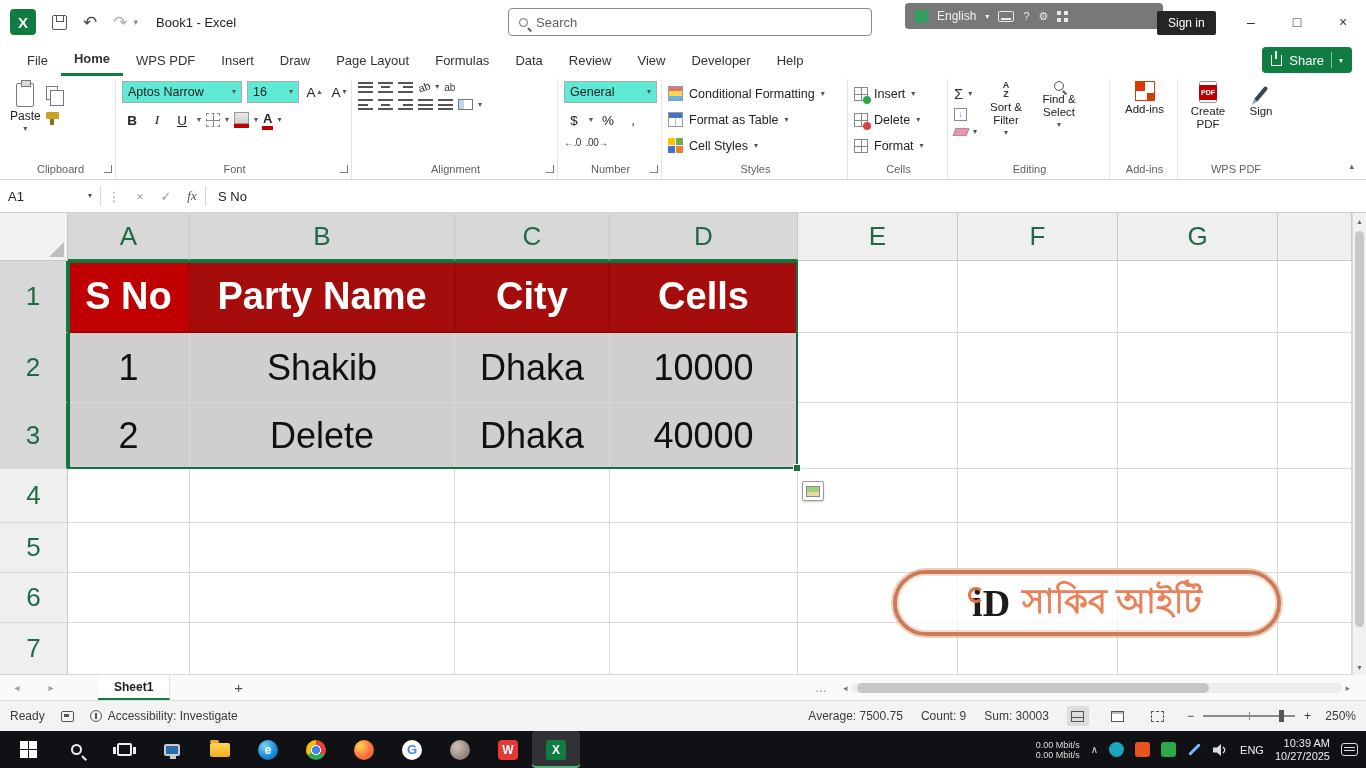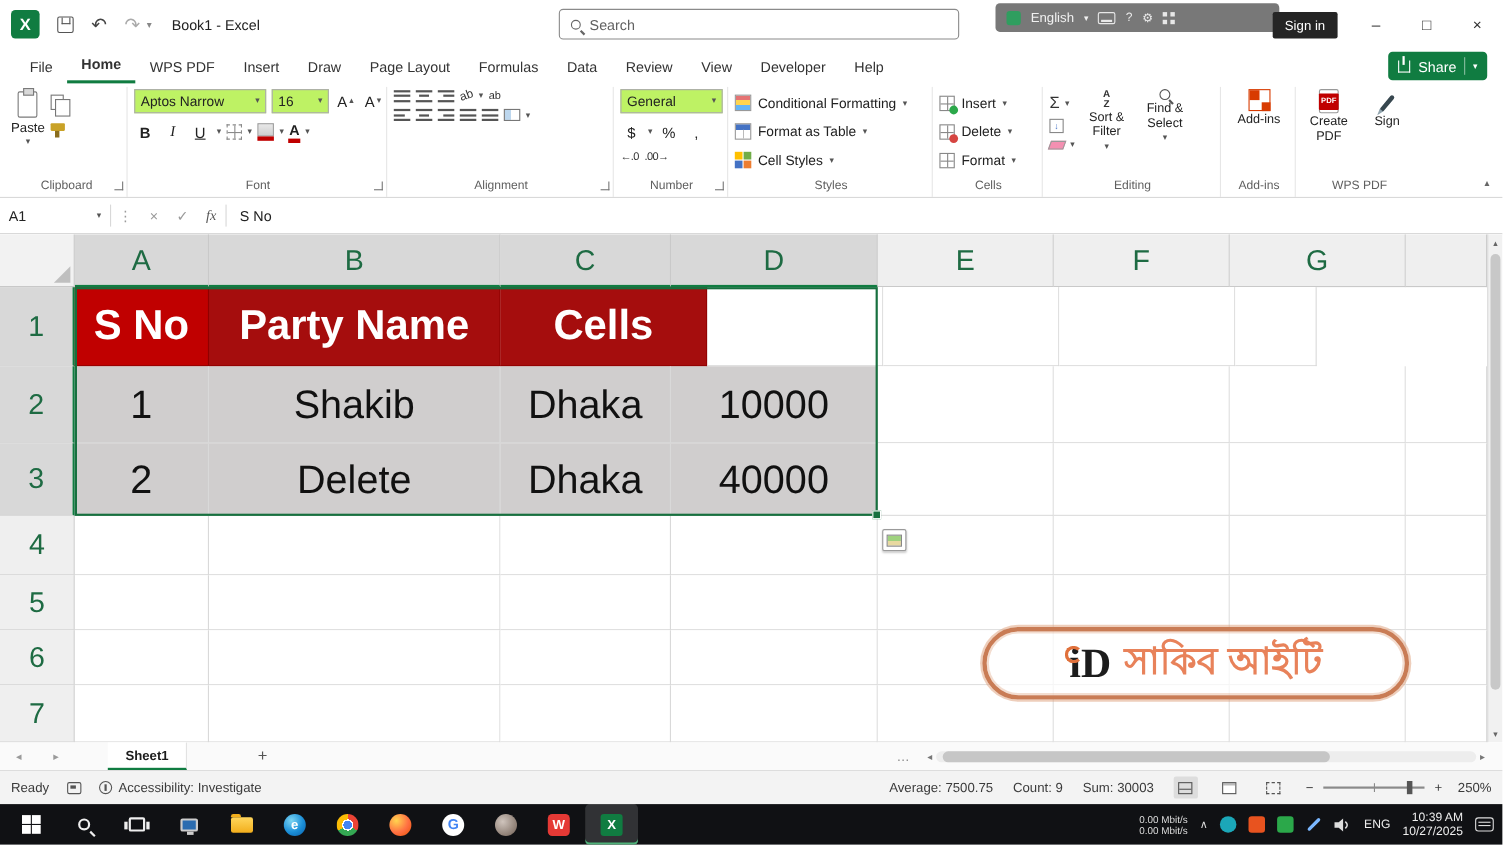--- a/index.html
+++ b/index.html
@@ -55,21 +55,21 @@
   .bigbtn{display:flex;flex-direction:column;align-items:center;gap:2px;font-size:12px;color:#222;padding-top:2px;}
   .clipboard-ic{width:18px;height:24px;border:1.6px solid #7a7a7a;border-radius:2px;background:#fff;position:relative;}
   .clipboard-ic::before{content:"";position:absolute;left:4px;top:-4px;width:8px;height:5px;border:1.6px solid #7a7a7a;background:#d9d9d9;}
   .mini-col{display:flex;flex-direction:column;gap:8px;padding-top:5px;}
   .copy-ic{width:12px;height:14px;border:1.4px solid #777;background:#fff;position:relative;}
   .copy-ic::after{content:"";position:absolute;left:3px;top:3px;width:12px;height:14px;border:1.4px solid #777;background:#fff;}
   .brush-ic{width:13px;height:7px;background:#C9A227;border-radius:1px;position:relative;margin-top:4px;}
   .brush-ic::after{content:"";position:absolute;left:4px;top:7px;width:4px;height:6px;background:#8a6d1d;}
   .frow{display:flex;align-items:center;gap:5px;}
   .fcol{display:flex;flex-direction:column;gap:6px;}
-  .combo{border:1px solid #ACACAC;height:22px;display:flex;align-items:center;padding:0 5px;font-size:12.5px;color:#222;background:#bef264;gap:4px;}
+  .combo{border:1px solid #ACACAC;height:22px;display:flex;align-items:center;padding:0 5px;font-size:12.5px;color:#222;background:#5eead4;gap:4px;}
   .combo .car{margin-left:auto;}
   .fbtn{min-width:20px;height:22px;display:flex;align-items:center;justify-content:center;font-size:13.5px;color:#222;gap:2px;}
   .fbtn.b{font-weight:bold;}
   .fbtn.i{font-style:italic;font-family:"Liberation Serif",serif;}
   .fbtn.u{text-decoration:underline;}
   .border-ic{width:14px;height:14px;border:1px dashed #8a8a8a;position:relative;}
   .border-ic::before{content:"";position:absolute;left:50%;top:0;bottom:0;width:1px;background:#8a8a8a;}
   .border-ic::after{content:"";position:absolute;top:50%;left:0;right:0;height:1px;background:#8a8a8a;}
   .chip{width:15px;height:12px;background:linear-gradient(#e8e8e8,#cfcfcf);border:1px solid #999;position:relative;margin-bottom:4px;}
   .chip::after{content:"";position:absolute;left:-1px;right:-1px;bottom:-5px;height:4px;background:#C00000;}
@@ -559,20 +559,21 @@
       <div class="ch wE">E</div>
       <div class="ch wF">F</div>
       <div class="ch wG">G</div>
       <div class="ch wH"></div>
     </div>
 
     <div class="row h1 selrow">
       <div class="rh">1</div>
       <div class="cell red wA">S No</div>
       <div class="cell redsh wB">Party Name</div>
+      <div class="cell redsh wC">City</div>
       <div class="cell redsh wD">Cells</div>
       <div class="cell wE"></div>
       <div class="cell wF"></div>
       <div class="cell wG"></div>
       <div class="cell wH"></div>
     </div>
 
     <div class="row h2 selrow">
       <div class="rh">2</div>
       <div class="cell gray wA">1</div>

